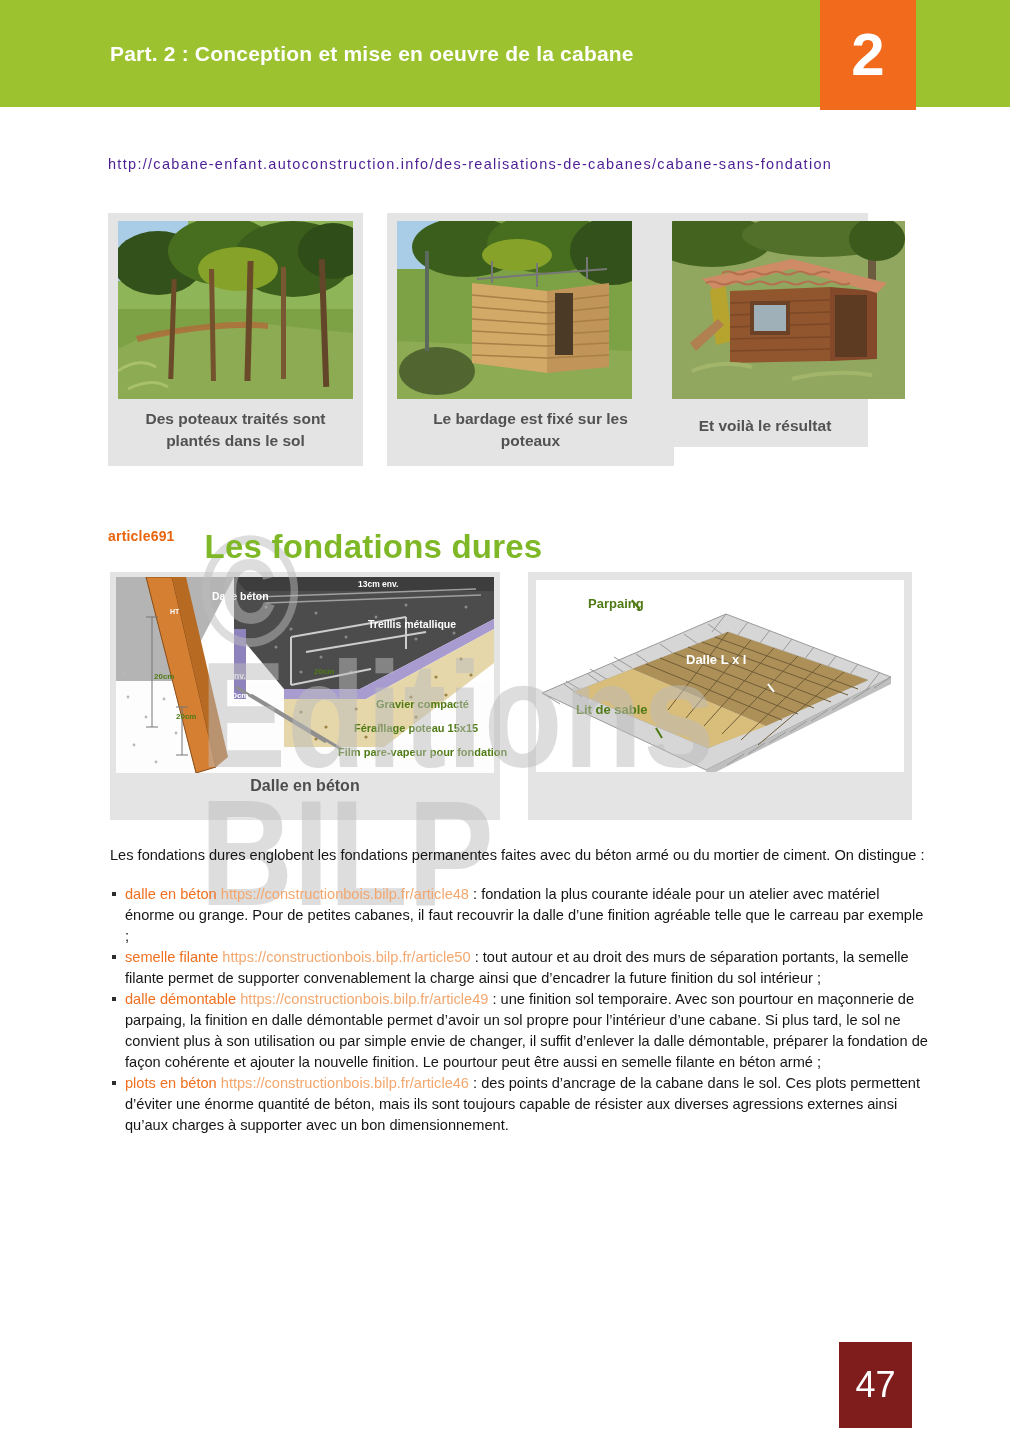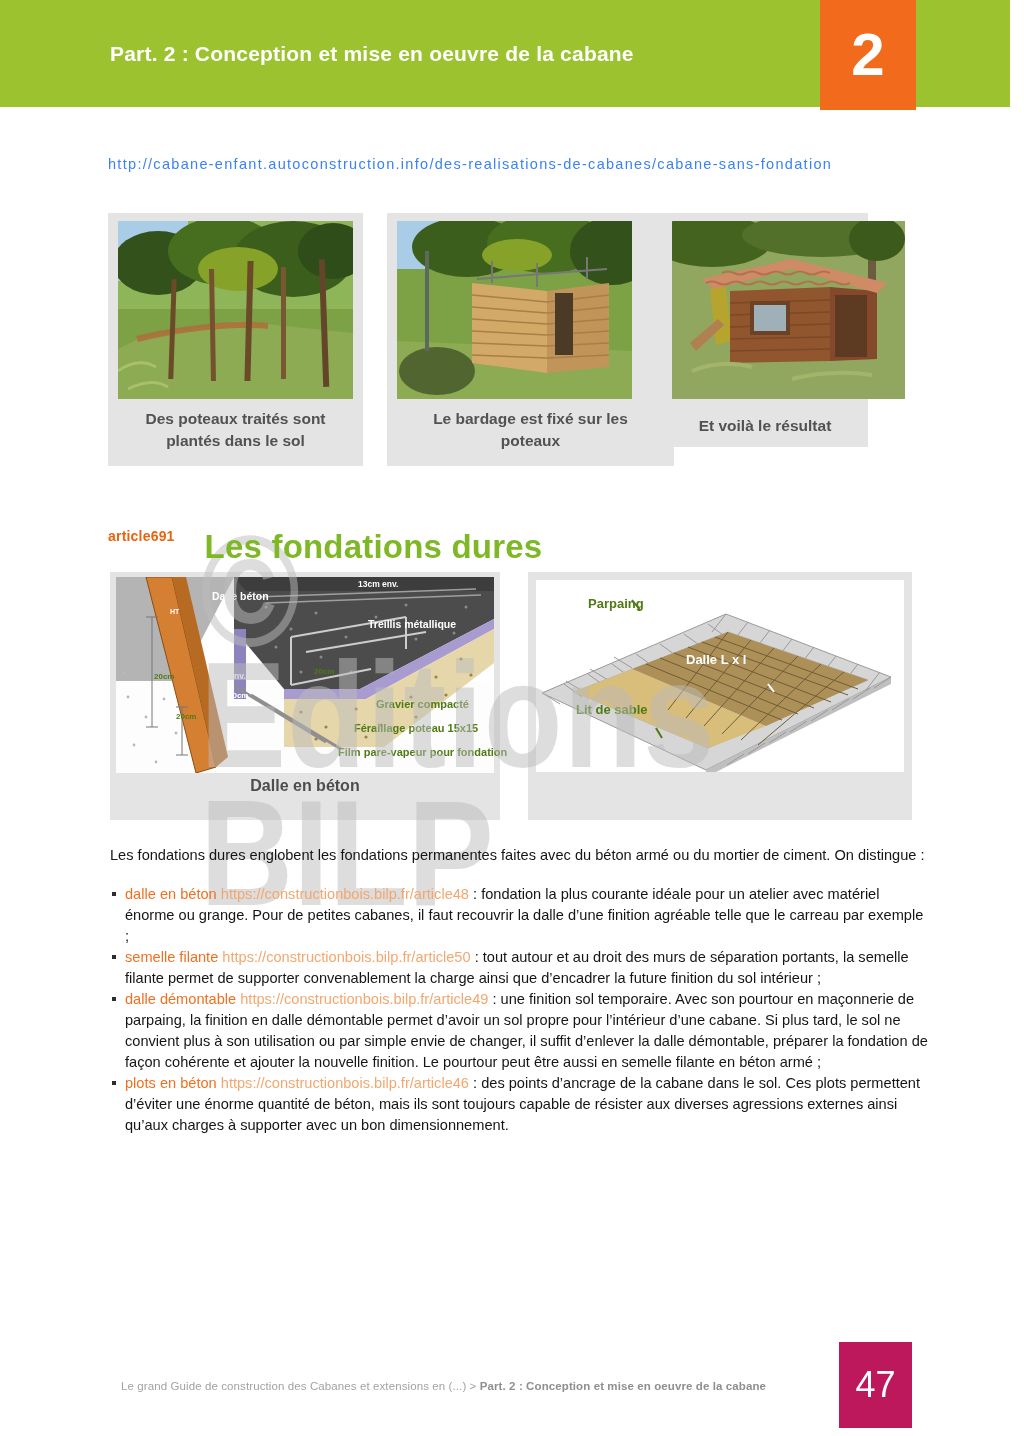--- a/index.html
+++ b/index.html
@@ -11,21 +11,21 @@
   .band-title{position:absolute;left:110px;top:0;height:107px;display:flex;align-items:center;
         color:#fff;font-size:21px;font-weight:bold;letter-spacing:.2px;}
   .chapter-box{position:absolute;left:820px;top:0;width:96px;height:110px;background:#f26b1d;
         display:flex;align-items:center;justify-content:center;}
   .chapter-box span{color:#fff;font-size:60px;font-weight:bold;line-height:1;}
 
   
   .intro{position:absolute;left:108px;top:150px;width:808px;}
   .intro-line{font-size:14.5px;letter-spacing:1.1px;word-spacing:5px;color:#111;
         text-align:justify;text-align-last:justify;padding-left:10px;line-height:26px;}
-  .intro-link{display:block;margin-top:2px;font-size:14.5px;letter-spacing:1.3px;color:#3b82f6;
+  .intro-link{display:block;margin-top:2px;font-size:14.5px;letter-spacing:1.3px;color:#4c1d95;
         text-decoration:none;line-height:24px;}
 
   
   .card{position:absolute;background:#e4e4e4;z-index:1;}
   .card .ph{position:absolute;left:10px;top:8px;overflow:hidden;}
   .caption{position:absolute;left:0;right:0;text-align:center;font-weight:bold;
         color:#525252;font-size:15.5px;line-height:22px;}
   #photo1{left:108px;top:213px;width:255px;height:253px;}
   #photo2{left:387px;top:213px;width:287px;height:253px;}
   #photo3{left:662px;top:213px;width:206px;height:234px;}
@@ -60,21 +60,21 @@
   ul.found{list-style:none;margin:18px 0 0 2px;padding:0;line-height:21px;}
   ul.found li{position:relative;padding-left:13px;margin:0;}
   ul.found li::before{content:"";position:absolute;left:0;top:8px;width:4px;height:4px;background:#2d2d2d;}
   .term{color:#f07020;text-decoration:none;}
   .aurl{color:#f3a76e;text-decoration:none;text-align:right;}
 
   
   .footer-line{position:absolute;left:121px;top:1380px;font-size:11.5px;color:#a3a3a3;
         letter-spacing:.1px;white-space:nowrap;}
   .footer-line b{color:#8f8f8f;}
-  .page-box{position:absolute;left:839px;top:1342px;width:73px;height:86px;background:#be185d;
+  .page-box{position:absolute;left:839px;top:1342px;width:73px;height:86px;background:#7f1d1d;
         display:flex;align-items:center;justify-content:center;}
   .page-box span{color:#fff;font-size:36px;}
 </style>
 </head>
 <body>
 
 <div id="page">
 
   <div class="band"></div>
   <div class="band-title">Part. 2 : Conception et mise en oeuvre de la cabane</div>
@@ -296,18 +296,17 @@
       </li>
       <li>
         <a class="term" href="#">dalle démontable</a><span> </span><a class="aurl" href="#">https://constructionbois.bilp.fr/article49</a><span> : une finition sol temporaire. Avec son pourtour en maçonnerie de parpaing, la finition en dalle démontable permet d’avoir un sol propre pour l’intérieur d’une cabane. Si plus tard, le sol ne convient plus à son utilisation ou par simple envie de changer, il suffit d’enlever la dalle démontable, préparer la fondation de façon cohérente et ajouter la nouvelle finition. Le pourtour peut être aussi en semelle filante en béton armé ;</span>
       </li>
       <li>
         <a class="term" href="#">plots en béton</a><span> </span><a class="aurl" href="#">https://constructionbois.bilp.fr/article46</a><span> : des points d’ancrage de la cabane dans le sol. Ces plots permettent d’éviter une énorme quantité de béton, mais ils sont toujours capable de résister aux diverses agressions externes ainsi qu’aux charges à supporter avec un bon dimensionnement.</span>
       </li>
     </ul>
   </div>
 
-  <div class="footer-line"><span>Le grand Guide de construction des Cabanes et extensions en (...) &gt; </span><b>Part. 2 : Conception et mise en oeuvre de la cabane</b></div>
   <div class="page-box">
     <span>47</span>
   </div>
 
 </div>
 
 </body></html>

